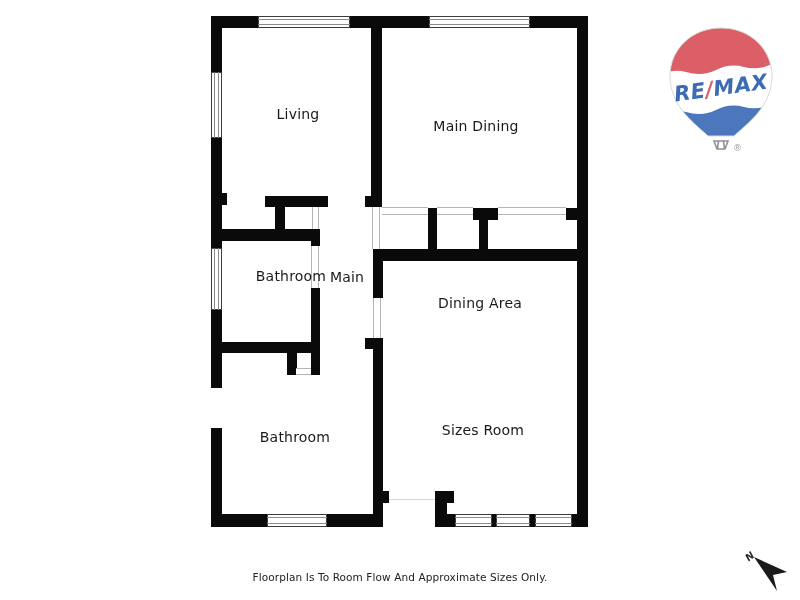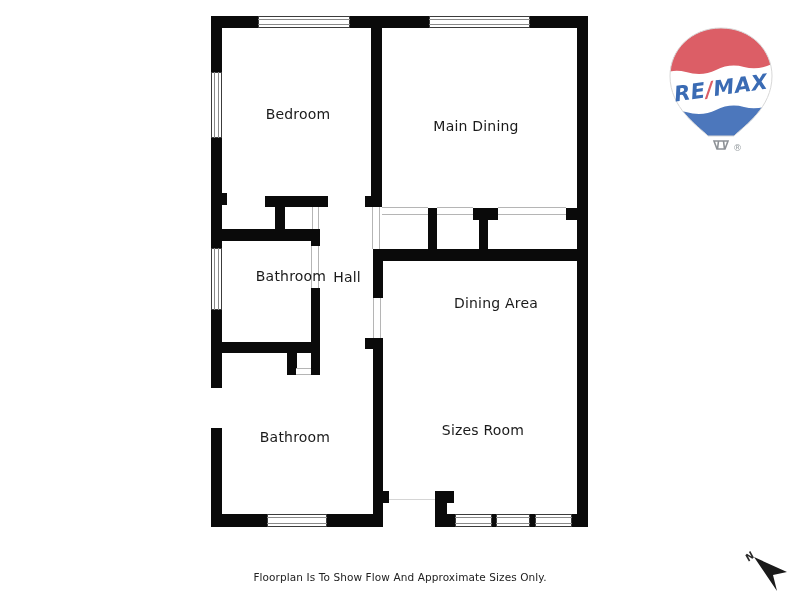--- a/index.html
+++ b/index.html
@@ -90,25 +90,25 @@
   <div class="opening open-v" style="left:373px;top:298px;width:8px;height:40px"></div>
   <div class="opening open-v" style="left:311px;top:246px;width:8px;height:42px"></div>
   <div class="opening open-v" style="left:312px;top:207px;width:7px;height:22px"></div>
   <div class="opening open-h" style="left:382px;top:207px;width:46px;height:8px"></div>
   <div class="opening open-h" style="left:437px;top:207px;width:36px;height:8px"></div>
   <div class="opening open-h" style="left:498px;top:207px;width:68px;height:8px"></div>
   <div class="opening open-h" style="left:296px;top:368px;width:15px;height:7px"></div>
   <div class="gap" style="left:211px;top:388px;width:11px;height:40px"></div>
   <div class="threshold" style="left:389px;top:499px;width:46px;height:1px"></div>
 
-  <div class="room-label" style="left:298px;top:114px">Bedroom</div>
+  <div class="room-label" style="left:298px;top:114px">Living</div>
   <div class="room-label" style="left:476px;top:126px">Main Dining</div>
   <div class="room-label" style="left:291px;top:276px">Bathroom</div>
-  <div class="room-label" style="left:347px;top:277px">Hall</div>
-  <div class="room-label" style="left:496px;top:303px">Dining Area</div>
+  <div class="room-label" style="left:347px;top:277px">Main</div>
+  <div class="room-label" style="left:480px;top:303px">Dining Area</div>
   <div class="room-label" style="left:295px;top:437px">Bathroom</div>
   <div class="room-label" style="left:483px;top:430px">Sizes Room</div>
 
   <svg class="abs-svg" style="left:664px;top:24px" width="120" height="132" viewBox="0 0 120 132">
     <defs>
       <clipPath id="balloon-clip">
         <path d="M57,4 C87,4 108,26 108,52 C108,84 80,102 70,112 L44,112 C34,102 6,84 6,52 C6,26 27,4 57,4 Z"></path>
       </clipPath>
     </defs>
     <g clip-path="url(#balloon-clip)">
@@ -123,15 +123,15 @@
       <path d="M54.5,117 L53.5,125 M59.5,117 L60.5,125"></path>
     </g>
     <text x="69" y="127" style="font-family:'DejaVu Sans',sans-serif;font-size:9px;fill:#9aa0a4">®</text>
   </svg>
 
   <svg class="abs-svg" style="left:742px;top:548px" width="52" height="48" viewBox="0 0 52 48">
     <text x="4" y="12" transform="rotate(-40 8 9)" style="font-family:'DejaVu Sans',sans-serif;font-style:italic;font-weight:bold;font-size:10px;fill:#2a2a2a">N</text>
     <path d="M12,9 L45,24 L31,27 L35,43 Z" style="fill:#1a1a1a"></path>
   </svg>
 
-  <div class="footer-note">Floorplan Is To Show Flow And Approximate Sizes Only.</div>
+  <div class="footer-note">Floorplan Is To Room Flow And Approximate Sizes Only.</div>
 
 </div>
 
 </body></html>

